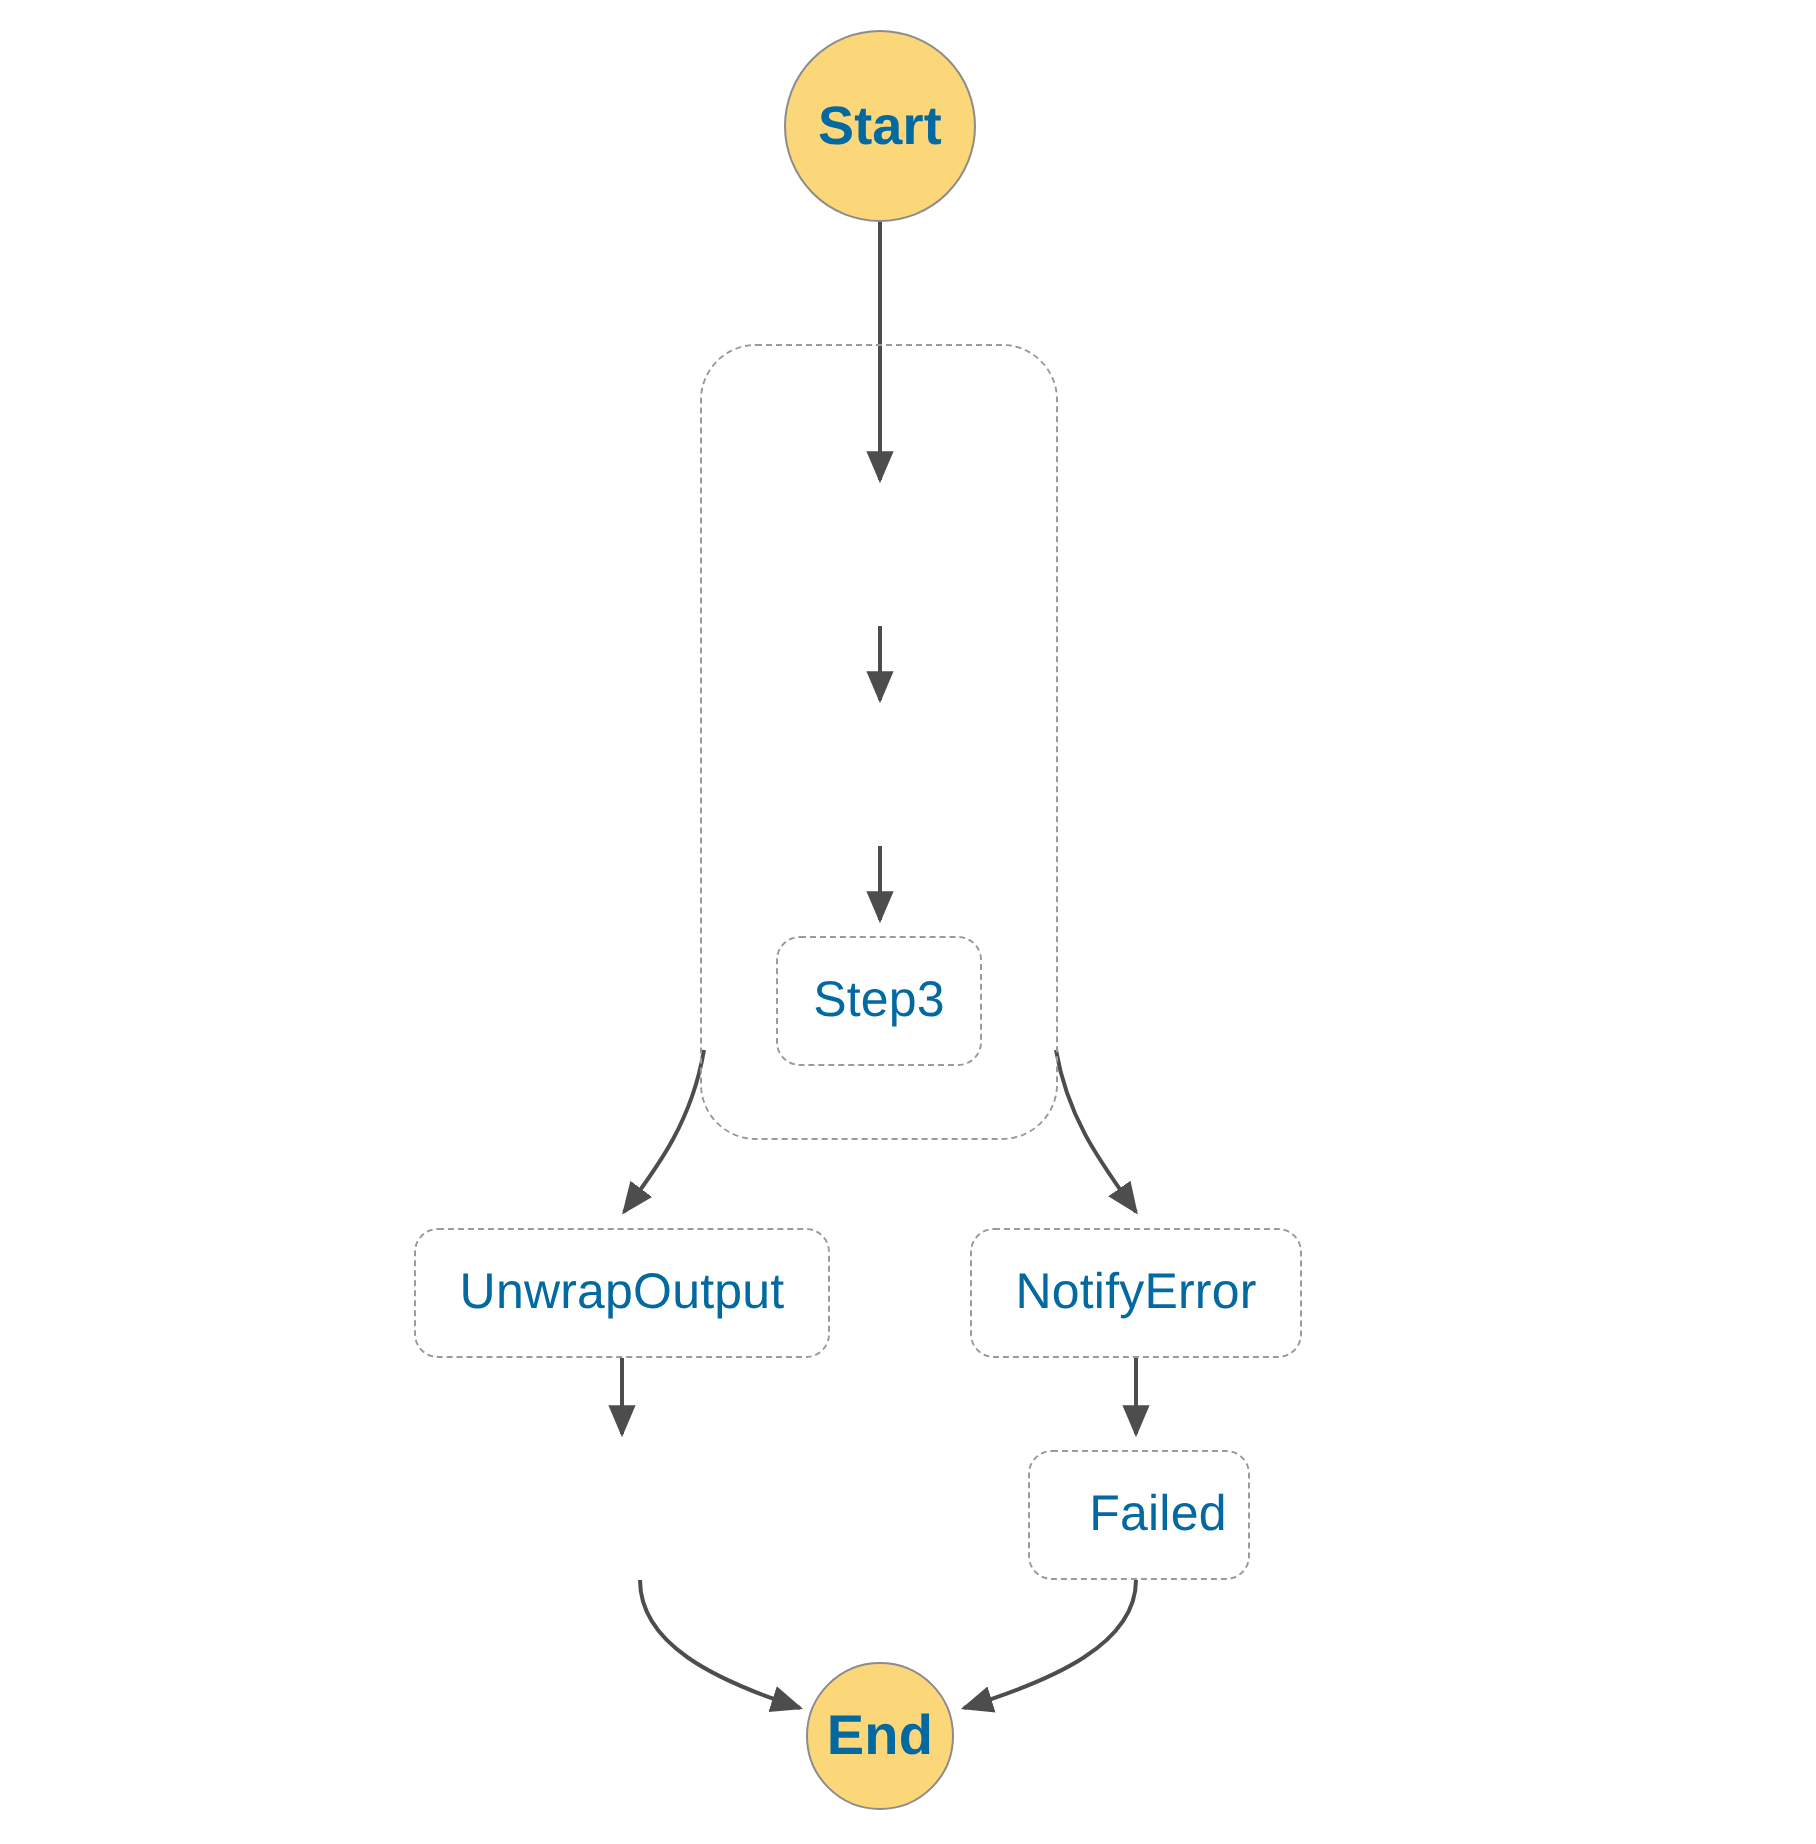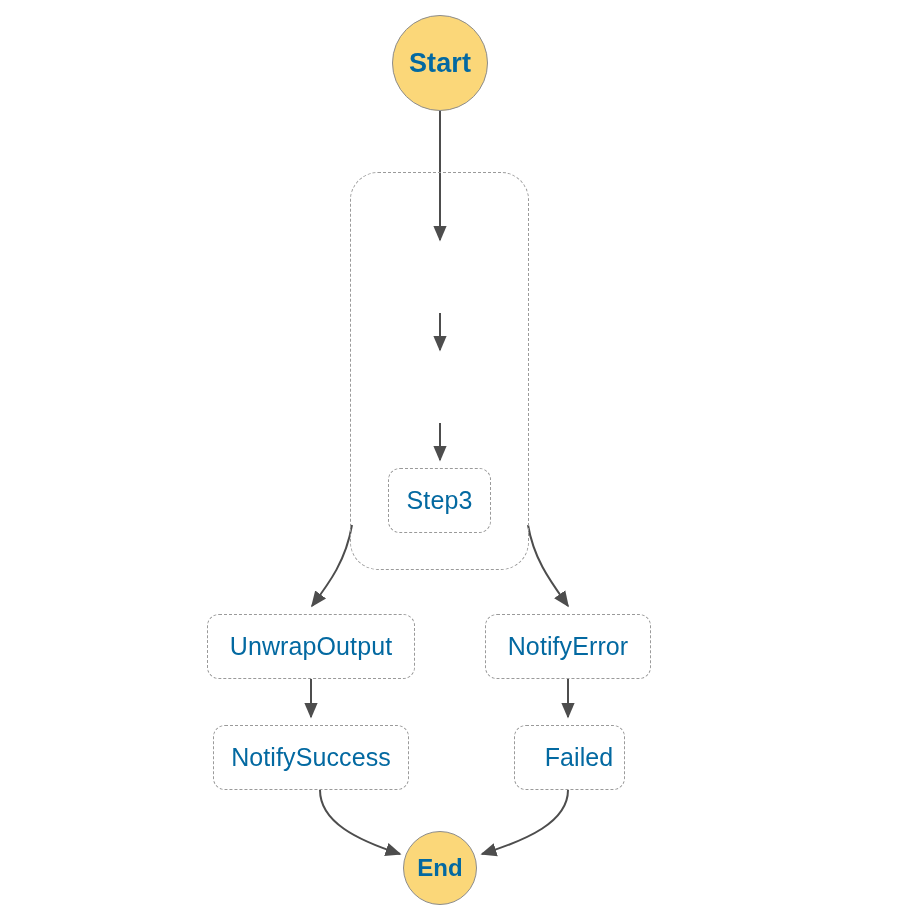--- a/index.html
+++ b/index.html
@@ -106,25 +106,22 @@
   </div>
 
   <div class="node node-task" style="left:207px; top:614px; width:208px; height:65px;">
     <span>UnwrapOutput</span>
   </div>
 
   <div class="node node-task" style="left:485px; top:614px; width:166px; height:65px;">
     <span>NotifyError</span>
   </div>
 
-  <div class="node node-task" style="left:213px; top:725px; width:196px; height:65px;">
-    <span>NotifySuccess</span>
-  </div>
 
   <div class="node node-task" style="left:514px; top:725px; width:111px; height:65px;padding-left:19px;">
     <span>Failed</span>
   </div>
 
-  <div class="node node-terminal" style="left:403px; top:831px; width:74px; height:74px; font-size:24px;">
+  <div class="node node-terminal" style="left:403px; top:831px; width:74px; height:74px; font-size:28px;">
     <span>End</span>
   </div>
 
 </div>
 
 </body></html>

